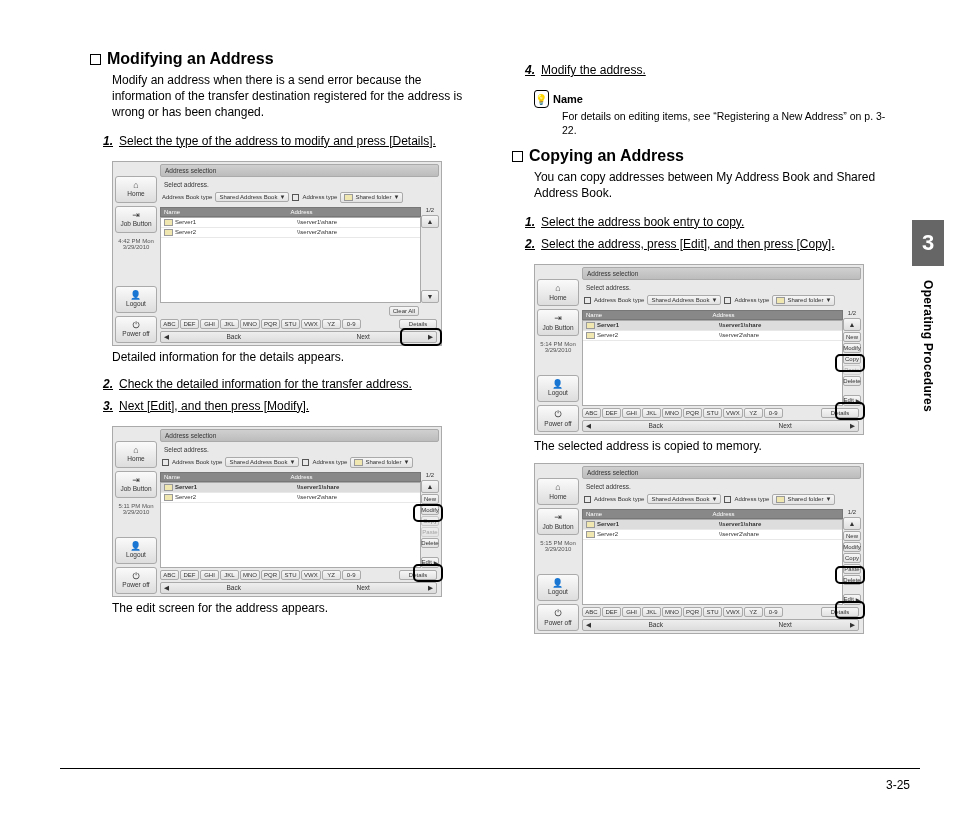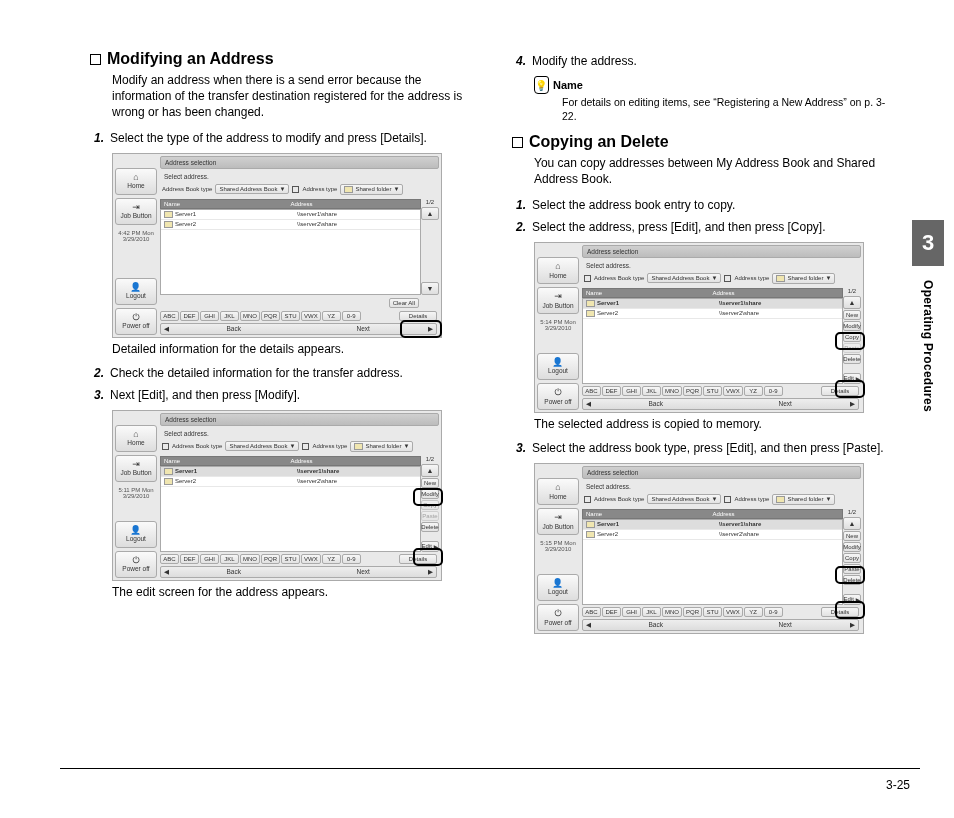--- a/index.html
+++ b/index.html
@@ -37,21 +37,21 @@
     width: 9px; height: 9px;
     border: 1.5px solid #000;
     margin-right: 6px;
     vertical-align: -1px;
     background: #fff;
   }
   p.body {
     margin: 0 0 10px 22px;
     line-height: 1.35;
   }
-  ol.steps { list-style: none; margin: 4px; padding: 0;}
+  ol.steps { list-style: none; margin: 13px; padding: 0; text-decoration: underline;}
   ol.steps > li { margin: 0 0 8px 0; }
   .stepnum { font-weight: bold; font-style: italic; margin-right: 6px;}
   .steptxt { }
   .caption { margin: 4px 0 10px 22px; }
   .hint-box { margin: 4px 0 10px 22px; }
   .hint-title { font-weight: bold; font-size: 11px; display: flex; align-items: center; gap: 4px; margin-bottom: 2px;}
   .hint-title .bulb {
     display: inline-flex; width:13px; height:16px; border:1px solid #000; border-radius:3px 3px 4px 4px; align-items: center; justify-content: center; font-size:10px;
   }
   .hint-body { font-size: 10.5px; line-height: 1.3; margin-left: 28px;}
@@ -368,21 +368,21 @@
         <li><span class="stepnum">4.</span><span class="steptxt">Modify the address.</span></li>
       </ol>
       <div class="hint-box">
         <div class="hint-title">
             <span class="bulb">💡</span>
             <span>Name</span>
           </div>
         <div class="hint-body">For details on editing items, see “Registering a New Address” on p. 3-22.</div>
       </div>
 
-      <h3 class="sect"><span class="sq"></span><span>Copying an Delete</span></h3>
+      <h3 class="sect"><span class="sq"></span><span>Copying an Address</span></h3>
       <p class="body">You can copy addresses between My Address Book and Shared Address Book.</p>
 
       <ol class="steps">
         <li><span class="stepnum">1.</span><span class="steptxt">Select the address book entry to copy.</span></li>
         <li><span class="stepnum">2.</span><span class="steptxt">Select the address, press [Edit], and then press [Copy].</span></li>
       </ol>
 
       <div class="shot">
         <div class="shot-inner">
           <div class="shot-side">
@@ -467,23 +467,20 @@
               <span>◀</span>
               <span class="navmid">Back</span>
               <span class="navmidr">Next</span>
               <span>▶</span>
             </div>
           </div>
         </div>
       </div>
       <p class="caption">The selected address is copied to memory.</p>
 
-      <ol class="steps">
-        <li><span class="stepnum">3.</span><span class="steptxt">Select the address book type, press [Edit], and then press [Paste].</span></li>
-      </ol>
 
       <div class="shot">
         <div class="shot-inner">
           <div class="shot-side">
             <div class="sbtn"><span class="ico">⌂</span><span>Home</span></div>
             <div class="sbtn"><span class="ico">⇥</span><span>Job Button</span></div>
             <div class="stime">5:15 PM  Mon
 3/29/2010</div>
             <div style="flex:1"></div>
             <div class="sbtn"><span class="ico">👤</span><span>Logout</span></div>

